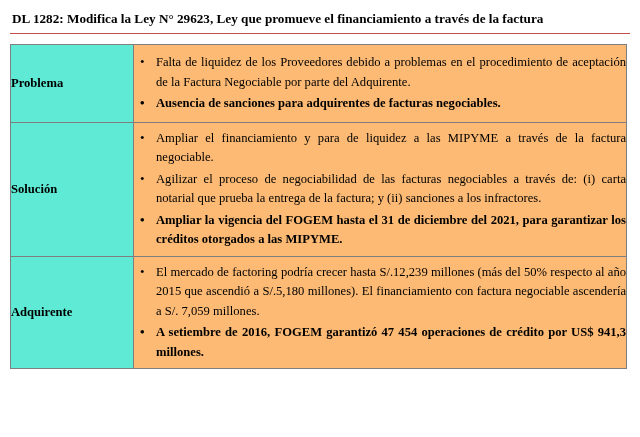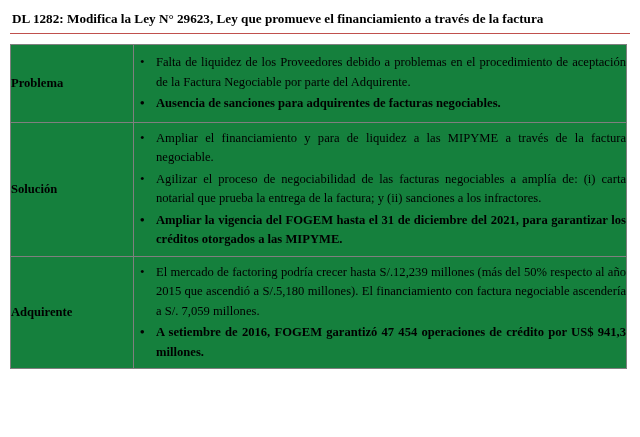--- a/index.html
+++ b/index.html
@@ -41,30 +41,30 @@
     table-layout: fixed;
     border: 1.2px solid #7f7f7f;
   }
   table.matrix td {
     border: 1.2px solid #7f7f7f;
     vertical-align: middle;
     padding: 0;
   }
   td.label-cell {
     width: 122px;
-    background: #15803d;
+    background: #5eead4;
     font-weight: bold;
     font-size: 12.6px;
     font-family: "Liberation Serif", serif;
     padding: 6px 0 6px 10px;
     vertical-align: middle;
     margin-left: 44px;
   }
   td.content-cell {
-    background: #15803d;
+    background: #fdba74;
     padding: 6px 8px 6px 4px;
   }
   ul.bullets {
     list-style: none;
     margin: 0;
     padding: 0;
   }
   ul.bullets li {
     position: relative;
     padding-left: 22px;
@@ -108,21 +108,21 @@
             <li>Falta de liquidez de los Proveedores debido a problemas en el procedimiento de aceptación de la Factura Negociable por parte del Adquirente.</li>
             <li>Ausencia de sanciones para adquirentes de facturas negociables.</li>
           </ul>
         </td>
       </tr>
       <tr class="row-solucion">
         <td class="label-cell">Solución</td>
         <td class="content-cell">
           <ul class="bullets">
             <li>Ampliar el financiamiento y para de liquidez a las MIPYME a través de la factura negociable.</li>
-            <li>Agilizar el proceso de negociabilidad de las facturas negociables a amplía de: (i) carta notarial que prueba la entrega de la factura; y (ii) sanciones a los infractores.</li>
+            <li>Agilizar el proceso de negociabilidad de las facturas negociables a través de: (i) carta notarial que prueba la entrega de la factura; y (ii) sanciones a los infractores.</li>
             <li>Ampliar la vigencia del FOGEM hasta el 31 de diciembre del 2021, para garantizar los créditos otorgados a las MIPYME.</li>
           </ul>
         </td>
       </tr>
       <tr class="row-beneficio">
         <td class="label-cell">Adquirente</td>
         <td class="content-cell">
           <ul class="bullets">
             <li>El mercado de factoring podría crecer hasta S/.12,239 millones (más del 50% respecto al año 2015 que ascendió a S/.5,180 millones). El financiamiento con factura negociable ascendería a S/. 7,059 millones.</li>
             <li>A setiembre de 2016, FOGEM garantizó 47 454 operaciones de crédito por US$ 941,3 millones.</li>

